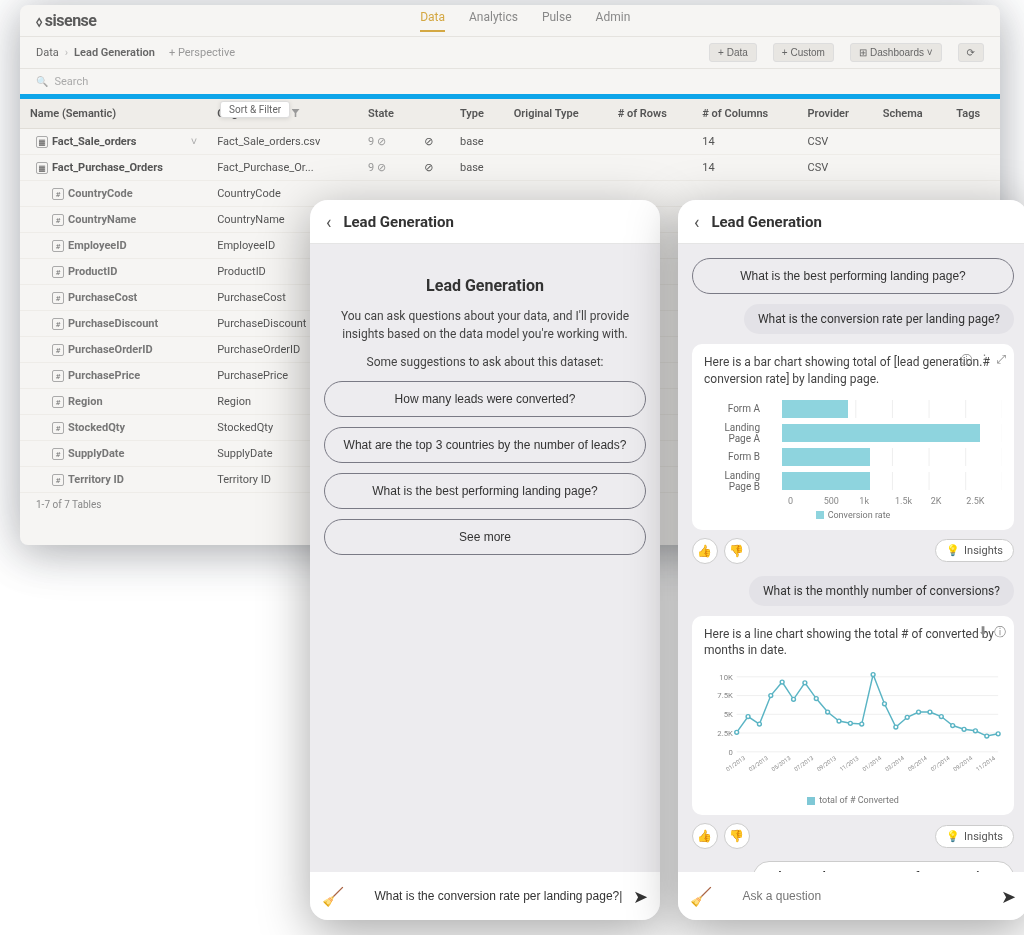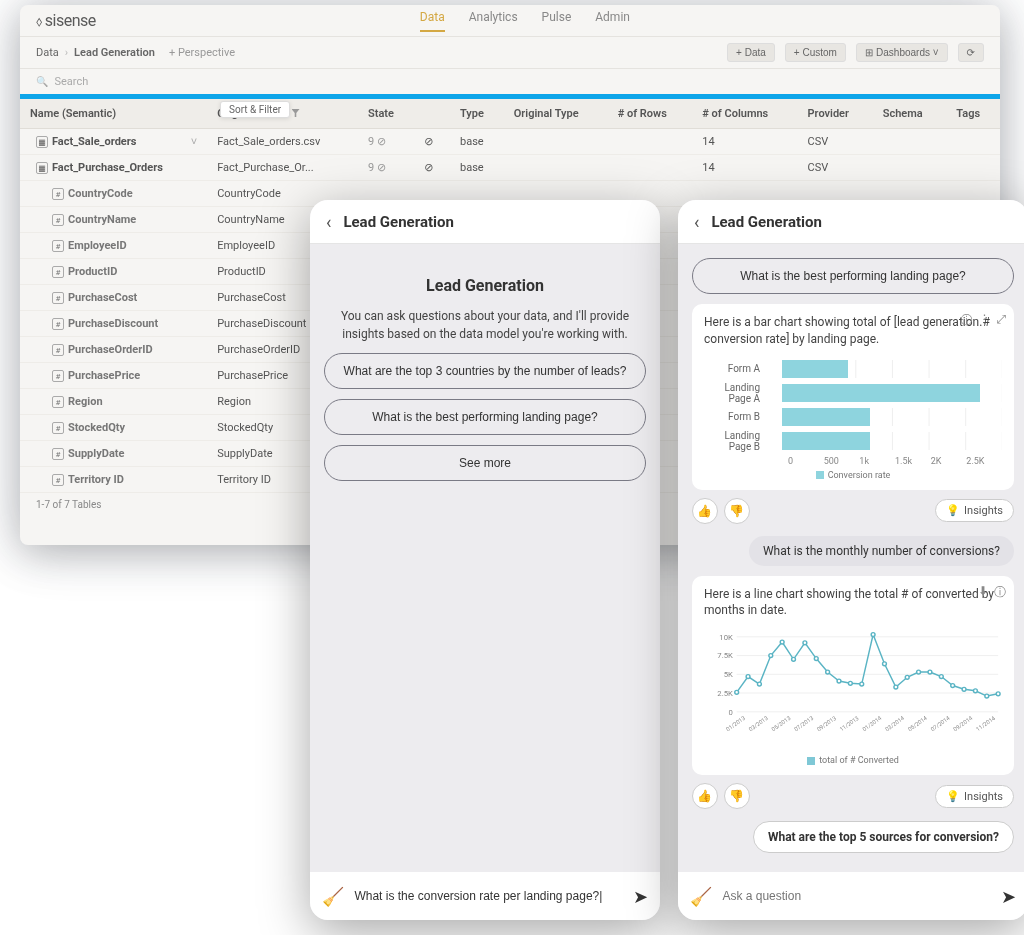--- a/index.html
+++ b/index.html
@@ -1,30 +1,30 @@
 <!DOCTYPE html>
 <html><head>
 <meta charset="utf-8">
 <style>
 * { box-sizing: border-box; margin: 0; padding: 0; }
 body { font-family: -apple-system, BlinkMacSystemFont, "Segoe UI", Roboto, sans-serif; background: #fff; width: 1024px; height: 935px; position: relative; overflow: hidden; }
 
 
 .sisense-window { position: absolute; left: 20px; top: 5px; width: 980px; height: 540px; background: #f6f5f3; border-radius: 8px; box-shadow: 0 8px 40px rgba(0,0,0,0.25), 0 0 60px rgba(40,60,100,0.15); }
 .top-nav { height: 32px; display: flex; align-items: center; padding: 0 16px; border-bottom: 1px solid #e5e3df; }
-.logo { font-weight: 400; color: #5a5a5a; font-size: 16px; letter-spacing: -0.5px; }
+.logo { font-weight: 700; color: #5a5a5a; font-size: 16px; letter-spacing: -0.5px; }
 .logo::before { content: "⬨"; margin-right: 3px; font-size: 14px; }
 .nav-center { margin-left: auto; display: flex; gap: 24px; font-size: 12px; color: #888; }
 .nav-item.active { color: #d4a843; border-bottom: 2px solid #d4a843; padding-bottom: 6px; }
 .nav-right { margin-left: auto; width: 30px; }
 
 .breadcrumb-bar { height: 32px; display: flex; align-items: center; padding: 0 16px; font-size: 11px; color: #666; border-bottom: 1px solid #e5e3df; }
 .breadcrumb-bar .sep { margin: 0 6px; color: #bbb; }
 .breadcrumb-bar .current { font-weight: 600; }
-.bc-actions { margin-left: auto; display: flex; gap: 10px; }
+.bc-actions { margin-left: auto; display: flex; gap: 16px; }
 .btn-small { background: #e8e6e2; border: 1px solid #ddd; border-radius: 3px; padding: 3px 8px; font-size: 10px; color: #666; cursor: pointer; }
 
 .search-bar { height: 30px; display: flex; align-items: center; padding: 0 16px; font-size: 11px; color: #aaa; border-bottom: 5px solid #0ea5e9; }
 .search-bar::before { content: "🔍"; font-size: 10px; margin-right: 6px; opacity: 0.5; }
 
 .sort-filter-tip { position: absolute; left: 200px; top: 96px; background: #fff; border: 1px solid #ddd; border-radius: 3px; padding: 2px 8px; font-size: 10px; color: #666; box-shadow: 0 1px 4px rgba(0,0,0,0.1); }
 
 .data-table { width: 100%; border-collapse: collapse; font-size: 11px; }
 .data-table th { text-align: left; padding: 8px 10px; background: #efede9; color: #555; font-weight: 600; border-bottom: 1px solid #e0ddd7; white-space: nowrap; }
 .data-table td { padding: 6px 10px; border-bottom: 1px solid #eeece8; color: #555; white-space: nowrap; }
@@ -37,21 +37,21 @@
 
 .chat-panel { position: absolute; background: #edecef; border-radius: 18px; box-shadow: 0 12px 50px rgba(0,0,0,0.35); display: flex; flex-direction: column; }
 .chat-left { left: 310px; top: 200px; width: 350px; height: 720px; }
 .chat-right { left: 678px; top: 200px; width: 350px; height: 720px; }
 .chat-header { height: 44px; display: flex; align-items: center; padding: 0 16px; background: #fff; border-radius: 18px 18px 0 0; border-bottom: 1px solid #e5e5e5; }
 .chat-back { font-size: 18px; color: #555; margin-right: 12px; cursor: pointer; }
 .chat-title { font-weight: 700; font-size: 15px; color: #333; }
 .chat-body { flex: 1; overflow-y: auto; padding: 14px 14px; }
 .chat-input-row { height: 48px; display: flex; align-items: center; padding: 0 12px; background: #fff; border-radius: 0 0 18px 18px; gap: 10px; }
 .broom-icon { font-size: 18px; color: #444; }
-.chat-input { flex: 1; border: none; outline: none; font-size: 12px; color: #333; background: transparent; }
+.chat-input { flex: 1; border: none; outline: none; font-size: 12px; color: #333; background: transparent; margin-left: 20px; }
 .send-icon { font-size: 18px; color: #333; transform: rotate(0deg); }
 
 .intro-title { text-align: center; font-weight: 700; font-size: 16px; color: #333; margin: 18px 0 12px; }
 .intro-text { text-align: center; font-size: 12px; color: #444; line-height: 1.5; margin-bottom: 10px; padding: 0 6px; }
 .suggestion-btn { display: block; width: 100%; border: 1px solid #7a7a85; border-radius: 999px; background: transparent; padding: 10px 12px; font-size: 12px; color: #333; margin-bottom: 10px; cursor: pointer; text-align: center; }
 
 .user-bubble { margin-left: auto; background: #e3e2e7; border-radius: 16px; padding: 8px 14px; font-size: 12px; color: #333; max-width: 85%; margin-bottom: 10px; width: fit-content; }
 .bot-card { background: #fff; border-radius: 10px; padding: 10px 12px; margin-bottom: 8px; position: relative; }
 .bot-text { font-size: 12px; color: #444; line-height: 1.4; margin-bottom: 8px; }
 .card-actions { position: absolute; right: 8px; top: 8px; display: flex; gap: 6px; font-size: 12px; color: #888; }
@@ -314,40 +314,43 @@
 </div>
 
 <div class="chat-panel chat-left">
   <div class="chat-header">
     <span class="chat-back">‹</span>
     <span class="chat-title">Lead Generation</span>
   </div>
   <div class="chat-body">
     <div class="intro-title">Lead Generation</div>
     <div class="intro-text">You can ask questions about your data, and I'll provide insights based on the data model you're working with.</div>
+    <div class="intro-text">Some suggestions to ask about this dataset:</div>
     <div id="suggestions-left">
+        <button class="suggestion-btn">How many leads were converted?</button>
         <button class="suggestion-btn">What are the top 3 countries by the number of leads?</button>
         <button class="suggestion-btn">What is the best performing landing page?</button>
         <button class="suggestion-btn">See more</button>
       </div>
   </div>
   <div class="chat-input-row">
     <span class="broom-icon">🧹</span>
     <input class="chat-input" value="What is the conversion rate per landing page?|" style="">
     <span class="send-icon">➤</span>
   </div>
 </div>
 
 <div class="chat-panel chat-right">
   <div class="chat-header">
     <span class="chat-back">‹</span>
     <span class="chat-title">Lead Generation</span>
   </div>
   <div class="chat-body">
     <button class="suggestion-btn">What is the best performing landing page?</button>
+    <div class="user-bubble">What is the conversion rate per landing page?</div>
 
     <div class="bot-card">
       <div class="card-actions">
         <span>ⓘ</span>
         <span>⋮</span>
         <span>⤢</span>
       </div>
       <div class="bot-text">Here is a bar chart showing total of [lead generation.# conversion rate] by landing page.</div>
       <div class="bar-chart" id="bar-chart">
           <div class="bar-row">

